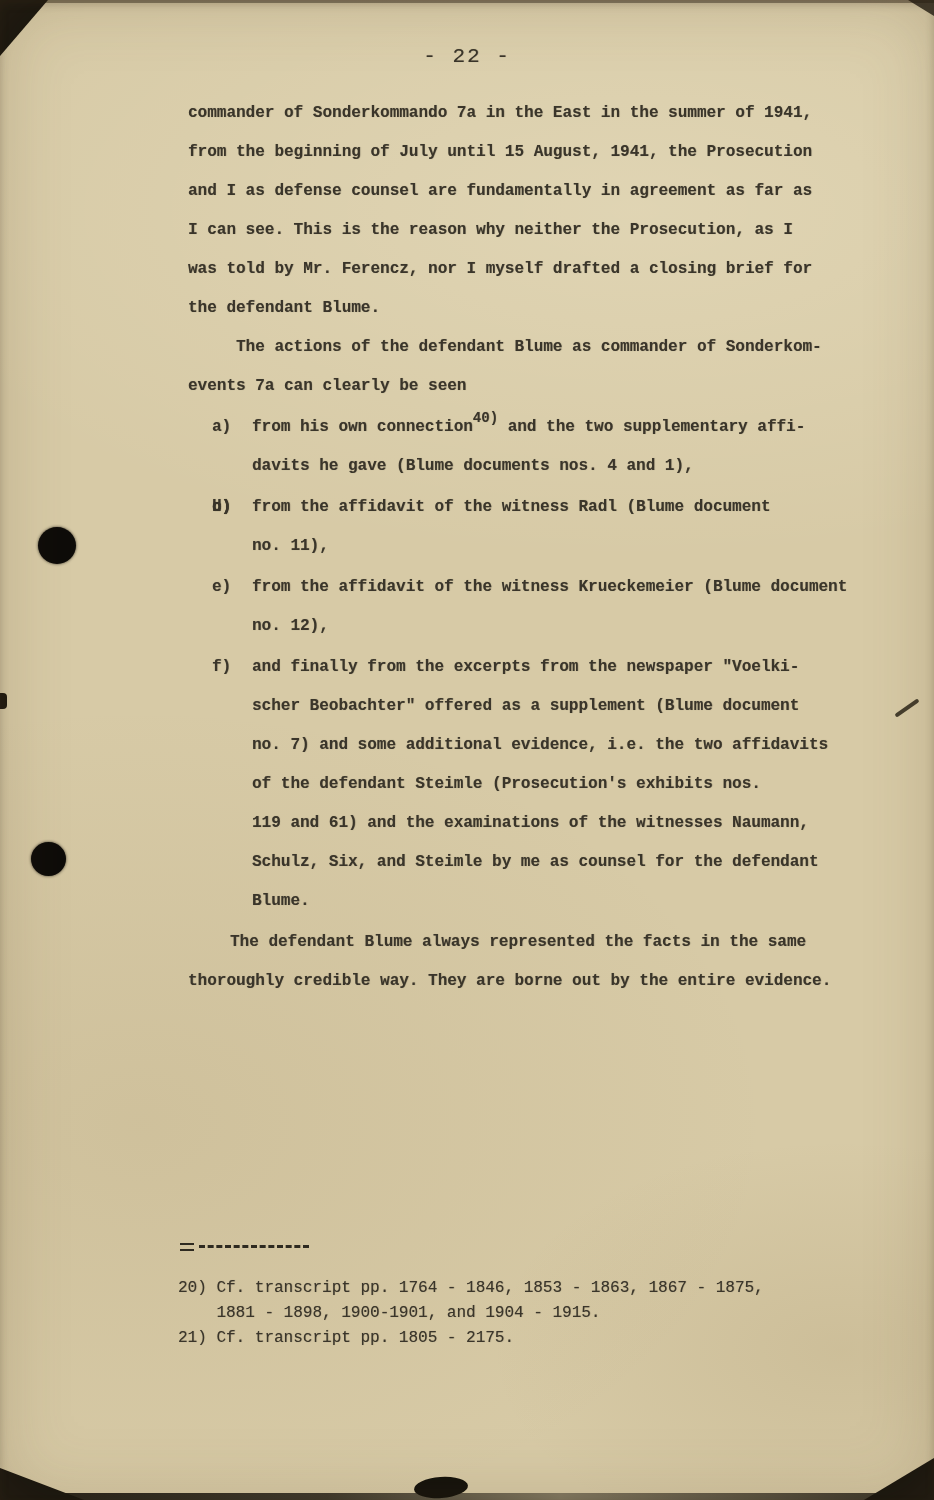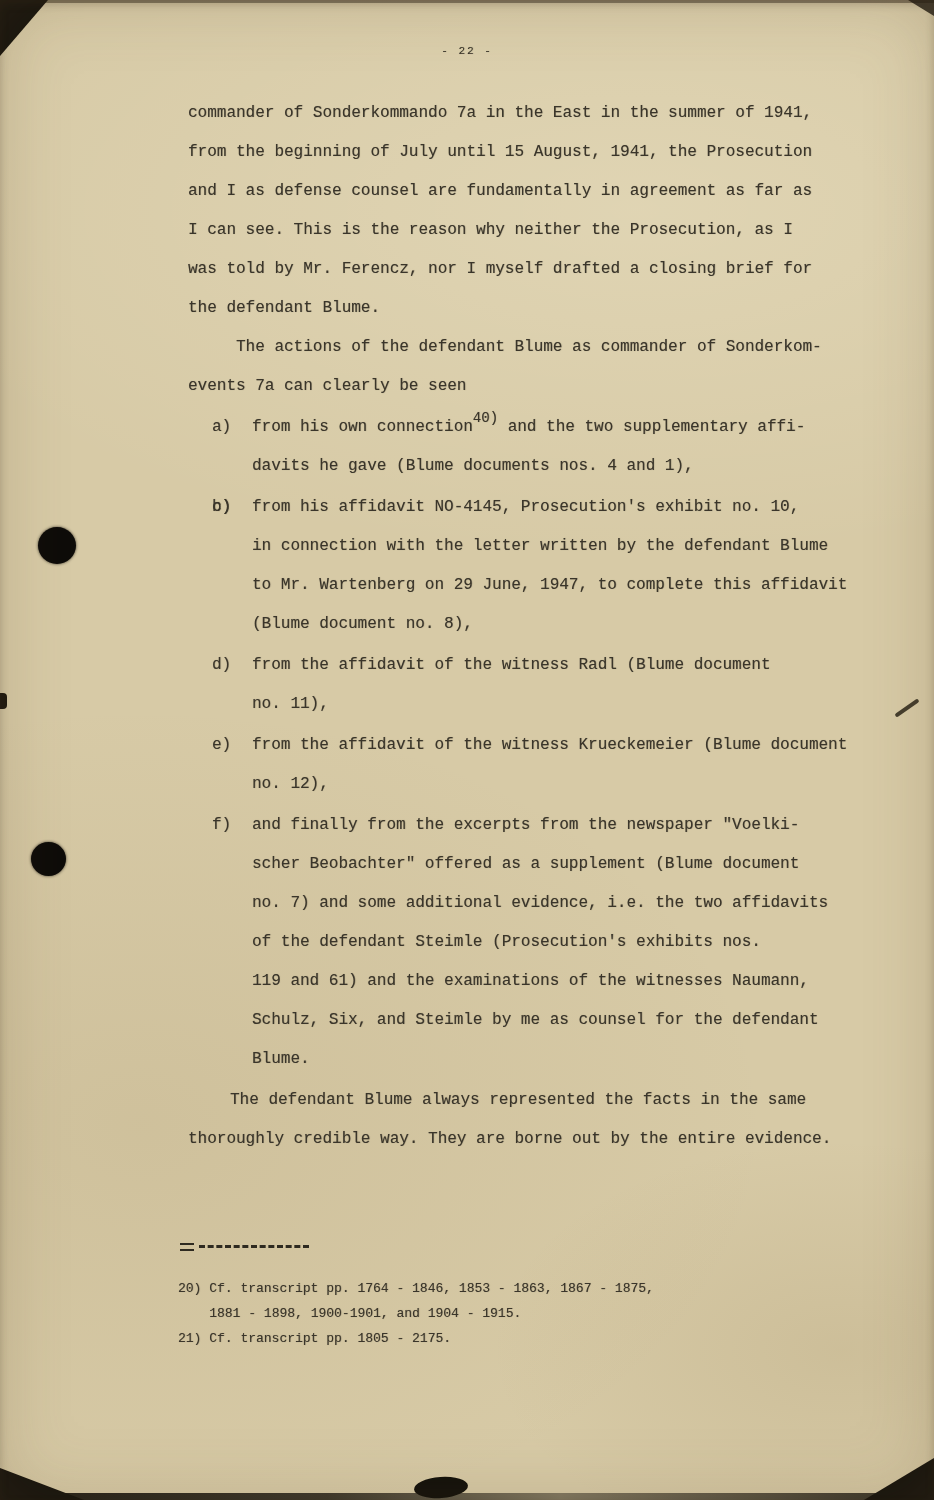--- a/index.html
+++ b/index.html
@@ -18,48 +18,48 @@
     color: #3a352a;
     text-shadow: 0.4px 0.3px 0.7px rgba(55,50,40,0.45);
   }
   .page::after {
     content: ""; position: absolute; inset: 0; pointer-events: none;
     box-shadow: inset 0 0 70px rgba(95,75,40,0.22), inset 0 4px 8px rgba(50,40,22,0.25);
   }
 
   .page-number {
     position: absolute; top: 45px; left: 0; right: 0;
-    text-align: center; font-size: 11px; letter-spacing: 2px;
+    text-align: center; font-size: 21px; letter-spacing: 2px;
     white-space: pre;
   }
 
   .content {
     position: absolute; top: 94px; left: 188px; width: 700px;
-    font-size: 16px; line-height: 39px;
+    font-size: 16px; line-height: 39px; font-weight: bold;
   }
   .para { white-space: pre-wrap; }
   .para.indented { text-indent: 48px; }
   .para.closing { text-indent: 42px; }
 
   .evid-list { margin: 0; }
   .li { position: relative; padding-left: 64px; margin: 2px 0; }
   .li-label { position: absolute; left: 24px; top: 0; }
   .li-text { white-space: pre-wrap; }
   .fn-ref { font-size: 14px; vertical-align: 9px; line-height: 0; }
 
   .footnote-sep { position: absolute; left: 180px; top: 1243px; width: 132px; height: 9px; }
   .sep-eq {
     position: absolute; left: 0; top: 0; width: 14px; height: 8px;
     border-top: 2px solid #2e2a20; border-bottom: 2px solid #2e2a20;
   }
   .sep-dashes { position: absolute; left: 19px; top: 2px; width: 110px; border-top: 3px dashed #2e2a20; }
 
   .footnotes {
     position: absolute; left: 178px; top: 1276px; width: 700px;
-    font-size: 13px; line-height: 25px;
+    font-size: 16px; line-height: 25px;
   }
   .footnote { white-space: pre-wrap; }
 
   
   .hole { position: absolute; background: #0e0c09; border-radius: 50%;
           box-shadow: 0 0 3px rgba(20,16,10,0.8); }
   .hole-1 { left: 38px; top: 527px; width: 38px; height: 37px; }
   .hole-2 { left: 31px; top: 842px; width: 35px; height: 34px; }
 
   .corner { position: absolute; background: #16130d; }
@@ -118,24 +118,20 @@
       <div class="li">
         <span class="li-label">a)</span>
         <span class="li-text"><span>from his own connection</span><sup class="fn-ref">40)</sup><span> and the two supplementary affi-
 davits he gave (Blume documents nos. 4 and 1),</span></span>
       </div>
       <div class="li">
         <span class="li-label">b)</span>
       </div>
       <div class="li">
         <span class="li-label">c)</span>
-        <span class="li-text"><span>from his affidavit NO-4145, Prosecution's exhibit no. 10,
-in connection with the letter written by the defendant Blume
-to Mr. Wartenberg on 29 June, 1947, to complete this affidavit
-(Blume document no. 8),</span></span>
       </div>
       <div class="li">
         <span class="li-label">d)</span>
         <span class="li-text"><span>from the affidavit of the witness Radl (Blume document
 no. 11),</span></span>
       </div>
       <div class="li">
         <span class="li-label">e)</span>
         <span class="li-text"><span>from the affidavit of the witness Krueckemeier (Blume document
 no. 12),</span></span>

